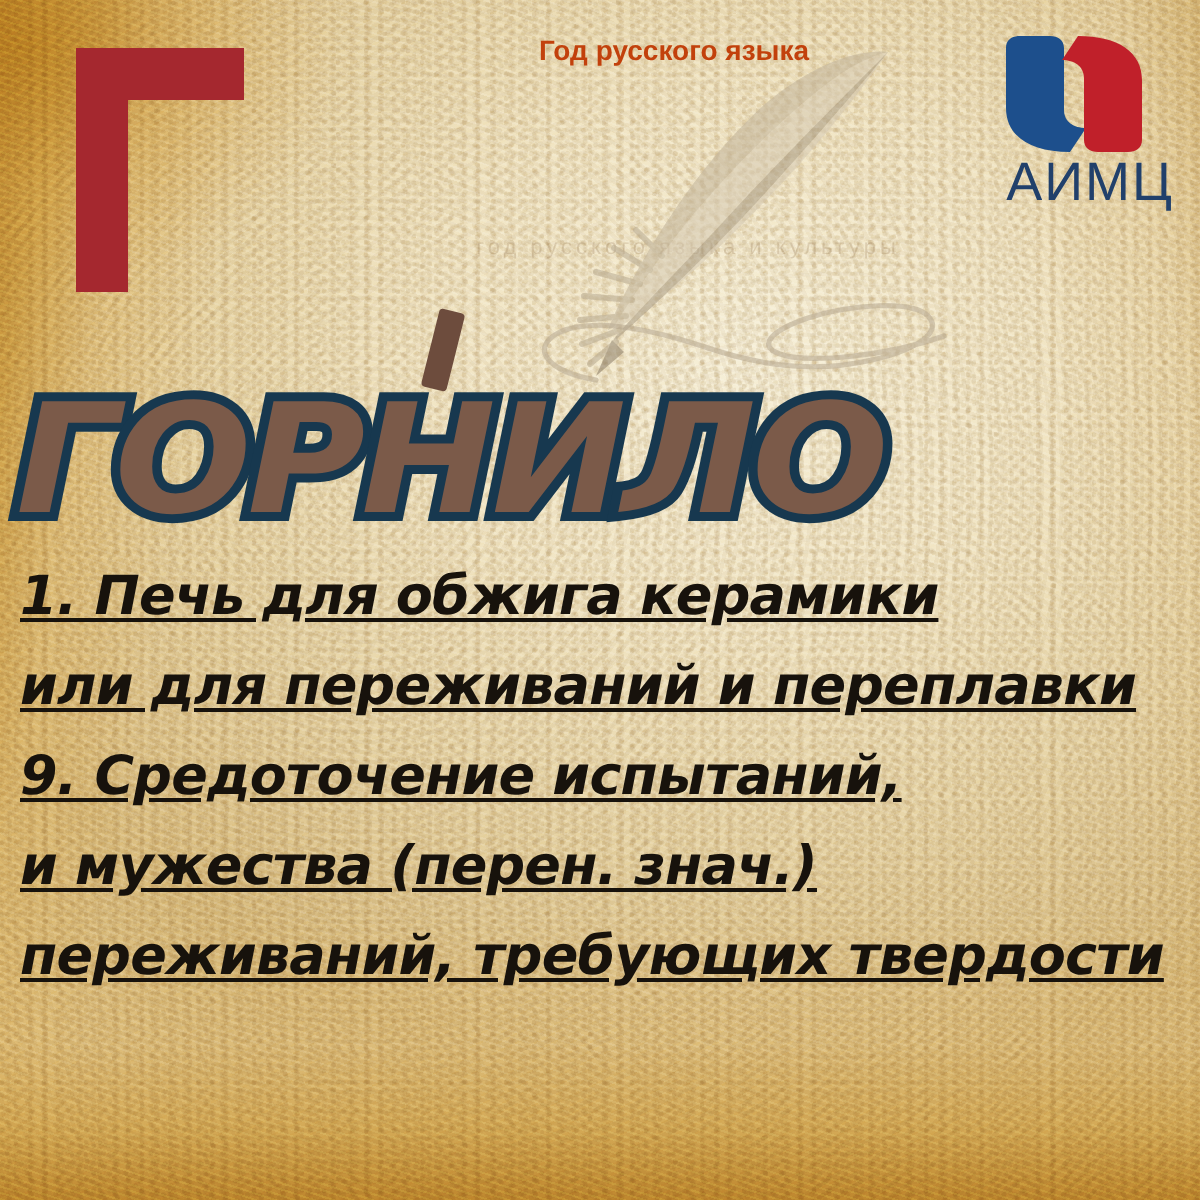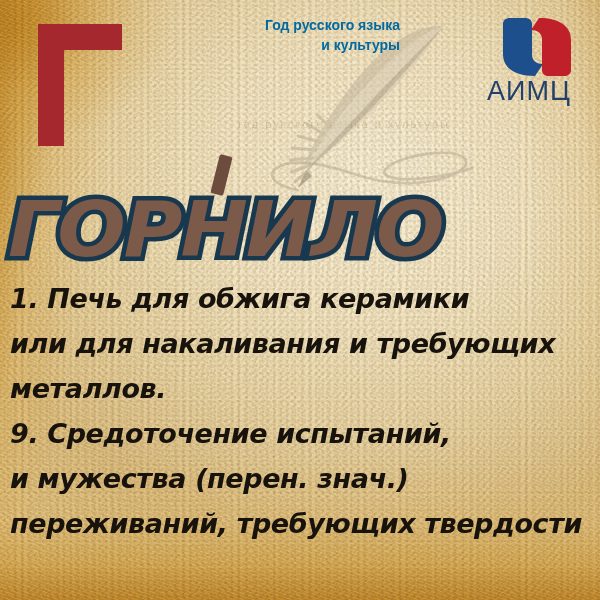--- a/index.html
+++ b/index.html
@@ -75,32 +75,32 @@
     color:rgba(150,120,80,.26);white-space:nowrap;overflow:hidden;
     font-family:"Liberation Sans", sans-serif;
     margin-left:44px;
   }
   
   .letter-g{
     position:absolute;left:38px;top:24px;width:84px;height:122px;
   }
   
   .caption{
-    position:absolute;left:250px;top:16px;width:150px;
+    position:absolute;left:262px;top:16px;width:150px;
     font-size:14px;font-weight:bold;line-height:1.42;
-    color:#0369a1;text-align:right;
+    color:#c2410c;text-align:center;
     font-family:"Liberation Sans", sans-serif;
   }
   
   .quill{position:absolute;left:258px;top:18px;width:220px;height:190px;}
   
   .logo{position:absolute;left:487px;top:18px;width:100px;height:92px;}
   .logo-mark{position:absolute;left:14px;top:0;width:72px;height:58px;}
   .logo-word{
-    position:absolute;left:0;top:58px;width:100px;text-align:left;
+    position:absolute;left:0;top:58px;width:100px;text-align:right;
     font-size:27px;letter-spacing:1px;color:#21406b;
     font-family:"Liberation Sans", sans-serif;
   }
   
   .headword-wrap{position:absolute;left:8px;top:150px;width:420px;height:110px;font-style:italic;}
   .accent{
     position:absolute;left:207px;top:5px;width:13px;height:40px;
     background:#6d4c3d;border-radius:2px;
     transform:rotate(14deg);
   }
@@ -115,20 +115,21 @@
     paint-order:stroke fill;
     white-space:nowrap;
   }
   
   .defs{
     position:absolute;left:10px;top:276px;width:586px;
     font-family:"DejaVu Sans", sans-serif;
     font-size:27px;font-weight:bold;font-style:italic;
     line-height:45px;color:#17120c;
     letter-spacing:-.4px;
+    text-decoration:underline;
   }
   .def-line{white-space:nowrap;}
 </style>
 </head>
 <body>
 
 <div id="card">
 
   <div class="bg-base"></div>
   <div class="bg-amber-left"></div>
@@ -175,21 +176,20 @@
       <g fill="none" stroke="#b6a88f" stroke-width="2.6" opacity="0.55" stroke-linecap="round">
         <path d="M40 172 C16 168 6 156 22 148 C40 140 72 148 96 156 C126 166 152 168 178 162
                  C200 157 214 148 206 140 C198 132 168 134 146 141 C128 147 120 155 132 159
                  C146 164 186 160 214 150"></path>
       </g>
     </svg>
   </div>
 
   <div class="caption">
     <div>Год русского языка</div>
-    <div>и культуры</div>
   </div>
 
   <div class="logo">
     <div class="logo-mark">
       <svg width="72" height="58" viewBox="0 0 72 58" xmlns="http://www.w3.org/2000/svg">
         <path d="M2 6 C2 2 5 0 9 0 L24 0 C28 0 31 2 31 6 L31 37 C31 43 36 46 42 46
                  L34 58 C14 58 2 50 2 36 Z" fill="#1d4f8c"></path>
         <path d="M70 52 C70 56 67 58 63 58 L48 58 C44 58 41 56 41 52 L41 21 C41 15 36 12 30 12
                  L38 0 C58 0 70 8 70 22 Z" fill="#c0202a"></path>
       </svg>
@@ -197,20 +197,19 @@
     <div class="logo-word">АИМЦ</div>
   </div>
 
   <div class="headword-wrap">
     <div class="accent"></div>
     <div class="headword">ГОРНИЛО</div>
   </div>
 
   <div class="defs">
     <div class="def-line">1. Печь для обжига керамики</div>
-    <div class="def-line">или для накаливания и требующих</div>
-    <div class="def-line">металлов.</div>
+    <div class="def-line">или для переживаний и переплавки</div>
     <div class="def-line">9. Средоточение испытаний,</div>
     <div class="def-line">и мужества (перен. знач.)</div>
     <div class="def-line">переживаний, требующих твердости</div>
   </div>
 
 </div>
 
 </body></html>

